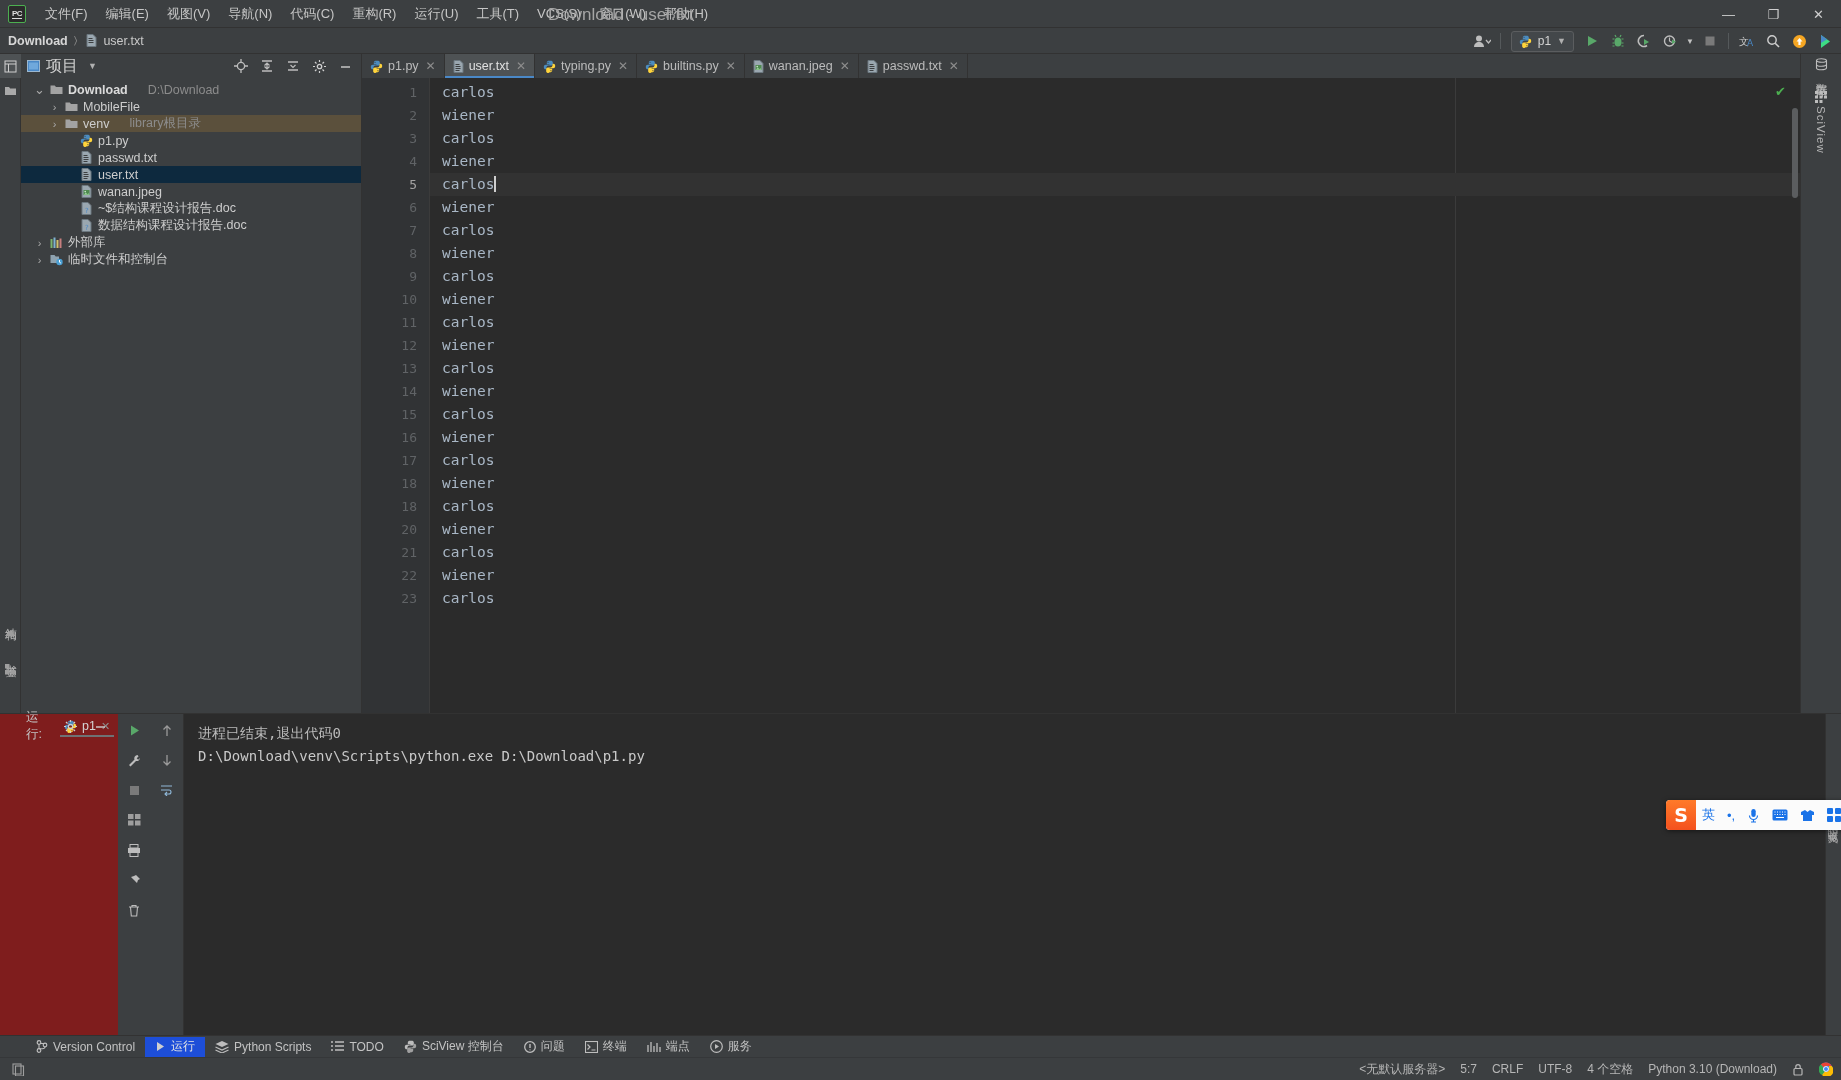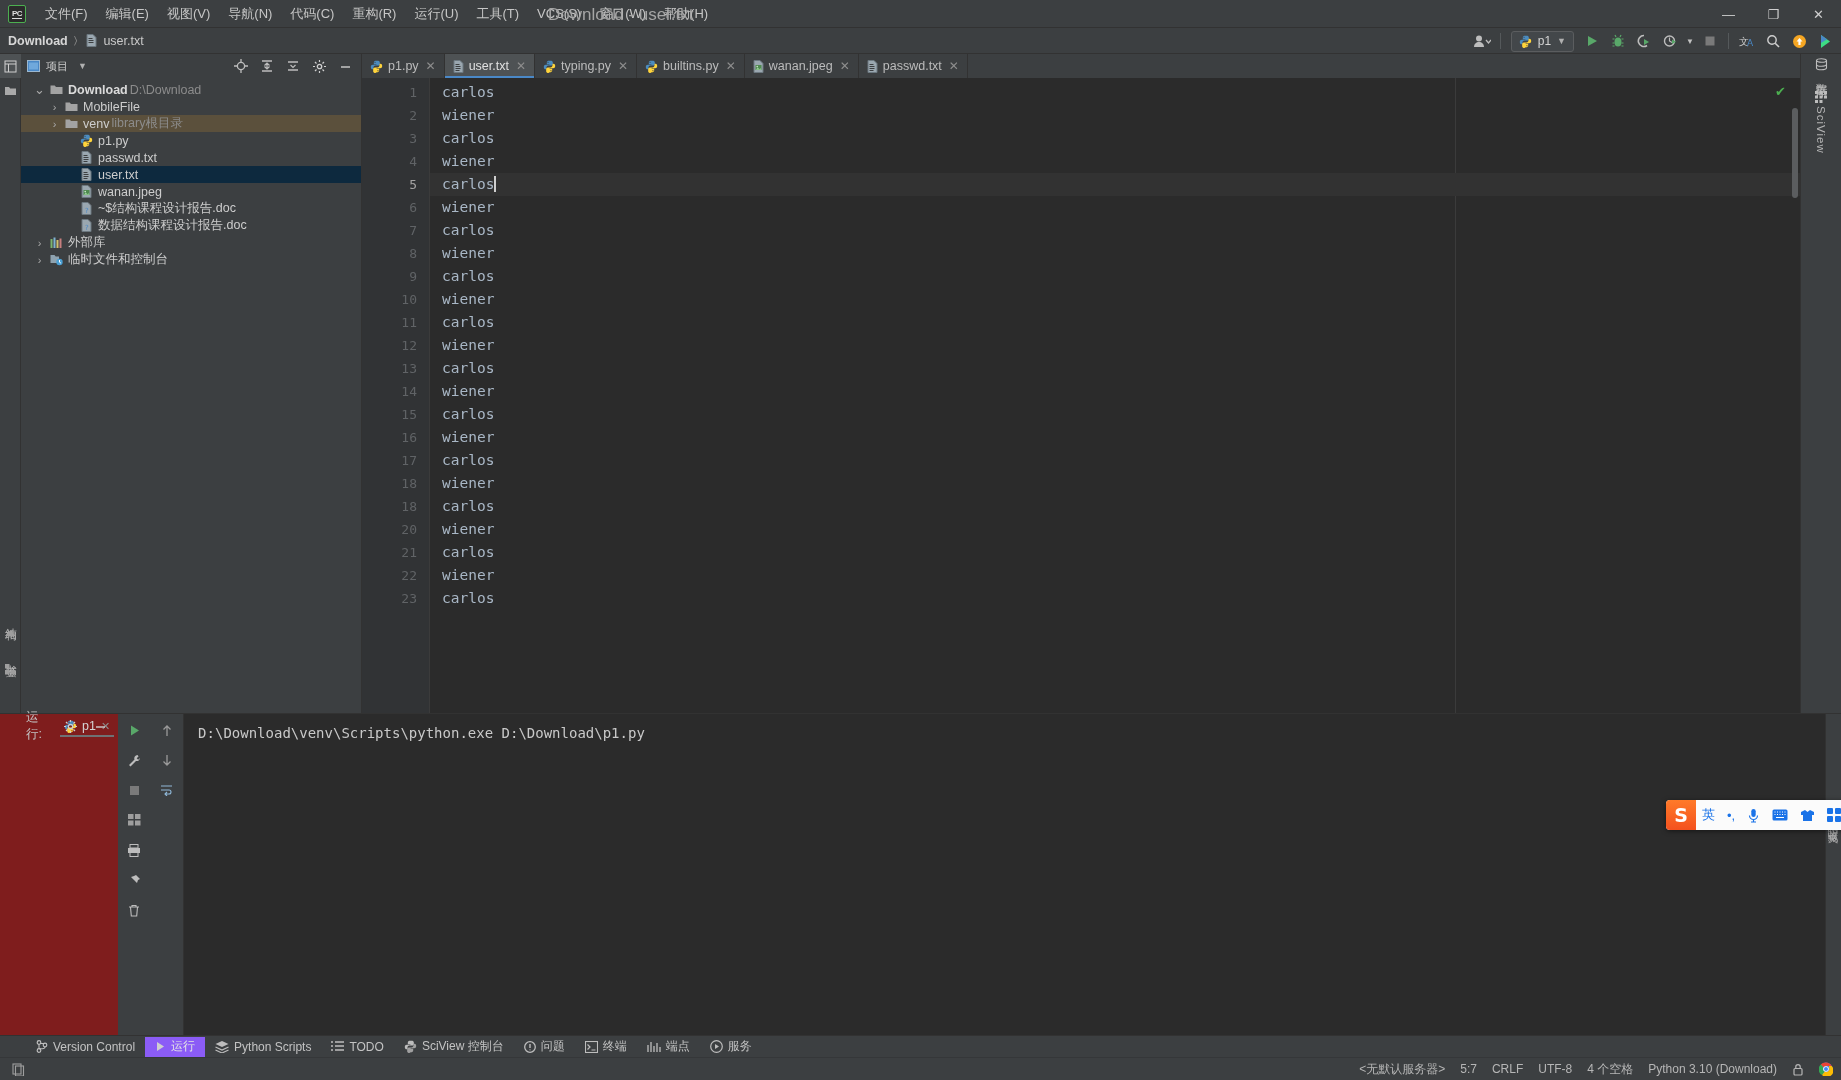--- a/index.html
+++ b/index.html
@@ -78,34 +78,34 @@
   }
   .rail-bottom { position: absolute; bottom: 38px; left: 0; width: 21px;
                  display: flex; flex-direction: column; align-items: center; gap: 4px; }
 
   
   .project-panel {
     width: 341px; flex: 0 0 341px; background: #3c3f41; display: flex; flex-direction: column;
     border-right: 1px solid #323232;
   }
   .pp-head { height: 24px; display: flex; align-items: center; padding: 0 6px; position: relative; }
-  .pp-title { font-size: 11px; color: #cfcfcf; margin-left: 6px; }
+  .pp-title { font-size: 16px; color: #cfcfcf; margin-left: 6px; }
   .pp-head-icons { position: absolute; right: 4px; display: flex; gap: 2px; }
   .pp-tree { flex: 1 1 auto; overflow: hidden; padding-top: 3px; font-size: 12.5px; }
   .tree-row {
     height: 17px; display: flex; align-items: center; white-space: nowrap; cursor: default;
     padding-right: 6px;
   }
   .tree-row.selected { background: #0d293e; }
   .tree-row.libroot { background: #5b503c; }
   .tw { width: 17px; flex: 0 0 17px; display: flex; align-items: center; justify-content: center; color: #a9a9a9; font-size: 9px; }
   .tico { width: 17px; flex: 0 0 17px; display: flex; align-items: center; justify-content: center; margin-right: 3px; }
   .tlabel { color: #cdcdcd; }
   .tlabel.bold { font-weight: bold; color: #dadada; }
-  .tsub { color: #8c8c8c; margin-left: 2px; }
+  .tsub { color: #8c8c8c; margin-left: 20px; }
 
   
   .editor-area { flex: 1 1 auto; display: flex; flex-direction: column; min-width: 0; background: #2b2b2b; }
   .tabs-row { height: 24px; flex: 0 0 24px; background: #3c3f41; display: flex; align-items: stretch; }
   .etab {
     display: flex; align-items: center; gap: 5px; padding: 0 8px 0 8px; font-size: 12.5px;
     color: #bcbcbc; cursor: default; position: relative; border-right: 1px solid #323232;
   }
   .etab.active { background: #4e5254; color: #e0e0e0; }
   .etab.active::after {
@@ -174,21 +174,21 @@
     border-left: 1px solid #323232; display: flex; flex-direction: column; align-items: center;
     padding-top: 100px; gap: 6px;
   }
   .con-vert { writing-mode: vertical-rl; font-size: 10.5px; color: #a8a8a8; letter-spacing: 1px; }
 
   
   .status-tools { height: 22px; flex: 0 0 22px; background: #3c3f41; display: flex; align-items: center;
                   padding-left: 26px; border-top: 1px solid #323232; }
   .st-item { display: flex; align-items: center; gap: 5px; font-size: 12px; color: #c3c3c3;
              padding: 2px 10px; height: 20px; cursor: default; }
-  .st-item.active { background: #8b5cf6; color: #e4e4e4; font-family: Liberation Mono, monospace; }
+  .st-item.active { background: #1d4ed8; color: #e4e4e4; font-family: Liberation Mono, monospace; }
   .status-bar { height: 23px; flex: 0 0 23px; background: #3c3f41; display: flex; align-items: center;
                 padding-left: 12px; position: relative; border-top: 1px solid #353739; }
   .sb-right { position: absolute; right: 8px; display: flex; align-items: center; gap: 15px; }
   .sb-text { font-size: 12px; color: #b6b6b6; cursor: default; }
 
   
   .ime {
     position: absolute; left: 1666px; top: 800px; height: 30px; background: #fbfbfb;
     border-radius: 4px; display: flex; align-items: center; box-shadow: 0 1px 5px rgba(0,0,0,.5); z-index: 50;
   }
@@ -752,20 +752,21 @@
               </svg>
           </div>
           <div class="rt-btn">
             <svg width="13" height="12" viewBox="0 0 13 12">
                 <path d="M1 2h11M1 6h8a2 2 0 1 1 0 4H5M7 8l-2 2 2 2" stroke="#8fb8d8" fill="none" stroke-width="1.1"></path>
               </svg>
           </div>
         </div>
       </div>
       <div class="console" id="console-out">
+        <div class="cline">进程已结束,退出代码0</div>
           <div class="cline"></div>
           <div class="cline" style="color: rgb(201, 201, 201);">D:\Download\venv\Scripts\python.exe D:\Download\p1.py</div>
       <div class="console-right">
           <span class="con-vert">结构</span>
           <span class="con-vert">收藏夹</span>
         </div>
         </div>
     </div>
   </div>
 

